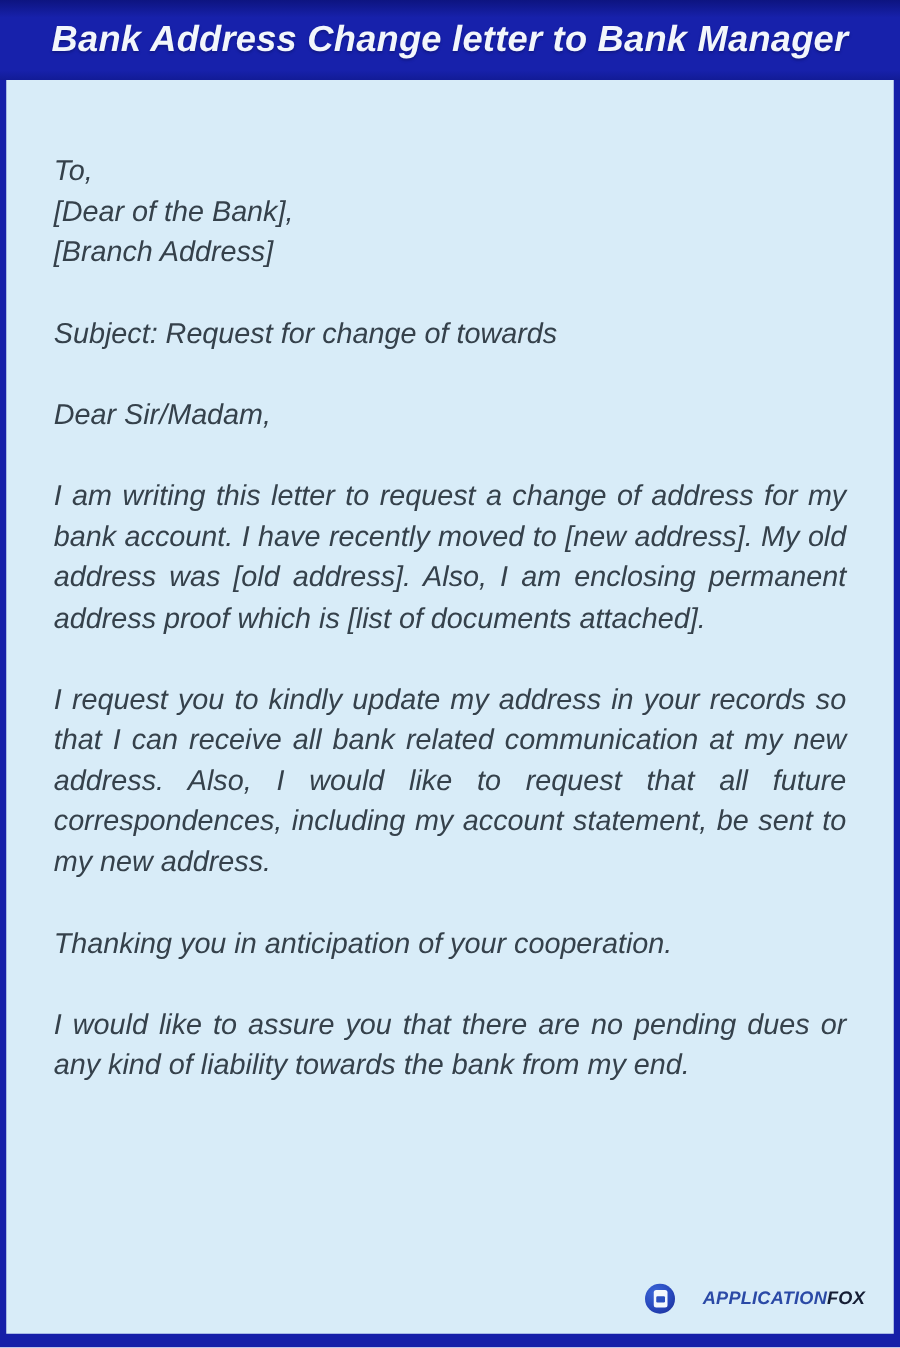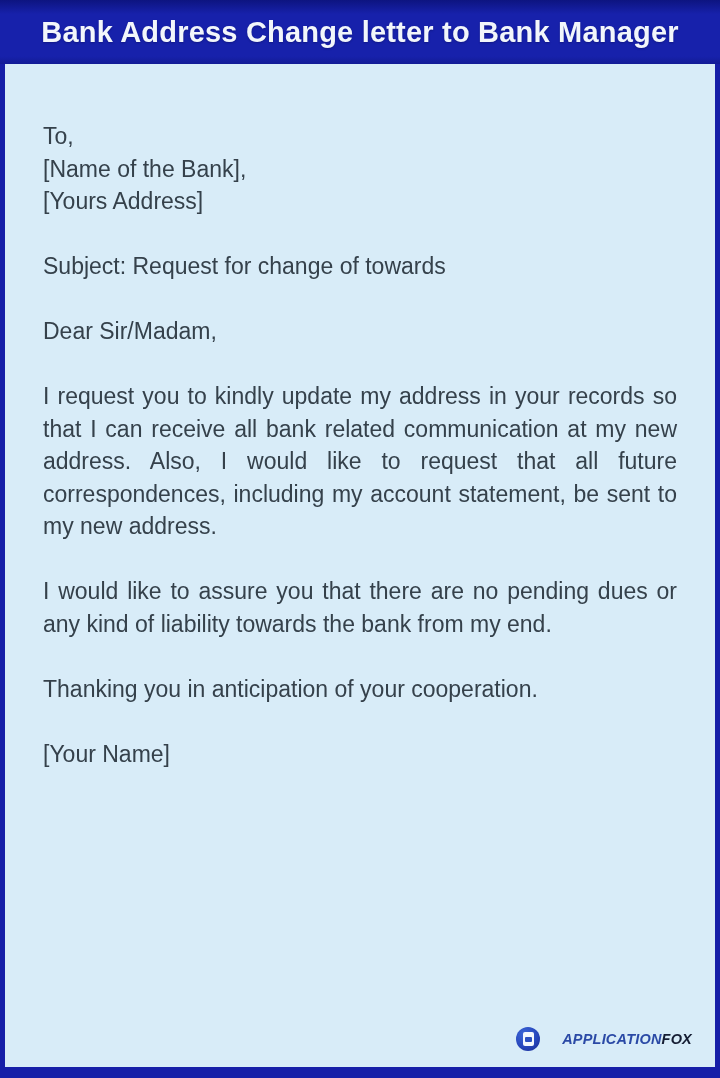--- a/index.html
+++ b/index.html
@@ -1,15 +1,15 @@
 <!DOCTYPE html>
 <html><head>
 <meta charset="utf-8">
 <style>
-  * { margin: 0; padding: 0; box-sizing: border-box; }
+  * { margin: 0; padding: 0; box-sizing: border-box; font-style: italic; }
   html, body { background: #ffffff; }
   body { font-family: "Liberation Sans", sans-serif; }
 
   .frame {
     position: relative;
     width: 720px;
     height: 1078px;
     background: linear-gradient(180deg, #0d1480 0%, #161fa8 3%, #161fa8 100%);
     overflow: hidden;
   }
@@ -99,37 +99,37 @@
 <div class="frame">
 
   <div class="header">
     <div class="title">Bank Address Change letter to Bank Manager</div>
   </div>
 
   <div class="paper">
 
     <div class="block">
       <div>To,</div>
-      <div>[Name of the Bank],</div>
-      <div>[Yours Address]</div>
+      <div>[Dear of the Bank],</div>
+      <div>[Branch Address]</div>
     </div>
 
     <div class="block">Subject: Request for change of towards</div>
 
     <div class="block">Dear Sir/Madam,</div>
 
+    <div class="block para">I am writing this letter to request a change of address for my bank account. I have recently moved to [new address]. My old address was [old address]. Also, I am enclosing permanent address proof which is [list of documents attached].</div>
 
     <div class="block para">I request you to kindly update my address in your records so that I can receive all bank related communication at my new address. Also, I would like to request that all future correspondences, including my account statement, be sent to my new address.</div>
 
+    <div class="block">Thanking you in anticipation of your cooperation.</div>
+
     <div class="block para">I would like to assure you that there are no pending dues or any kind of liability towards the bank from my end.</div>
 
-    <div class="block">Thanking you in anticipation of your cooperation.</div>
-
     <div class="block">
-      <div>[Your Name]</div>
     </div>
 
     <div class="logo">
       <span class="logo-icon">
         <span class="logo-doc"></span>
       </span>
       <span class="logo-text"><i class="part-a">APPLICATION</i><i class="part-b">FOX</i></span>
     </div>
 
   </div>

